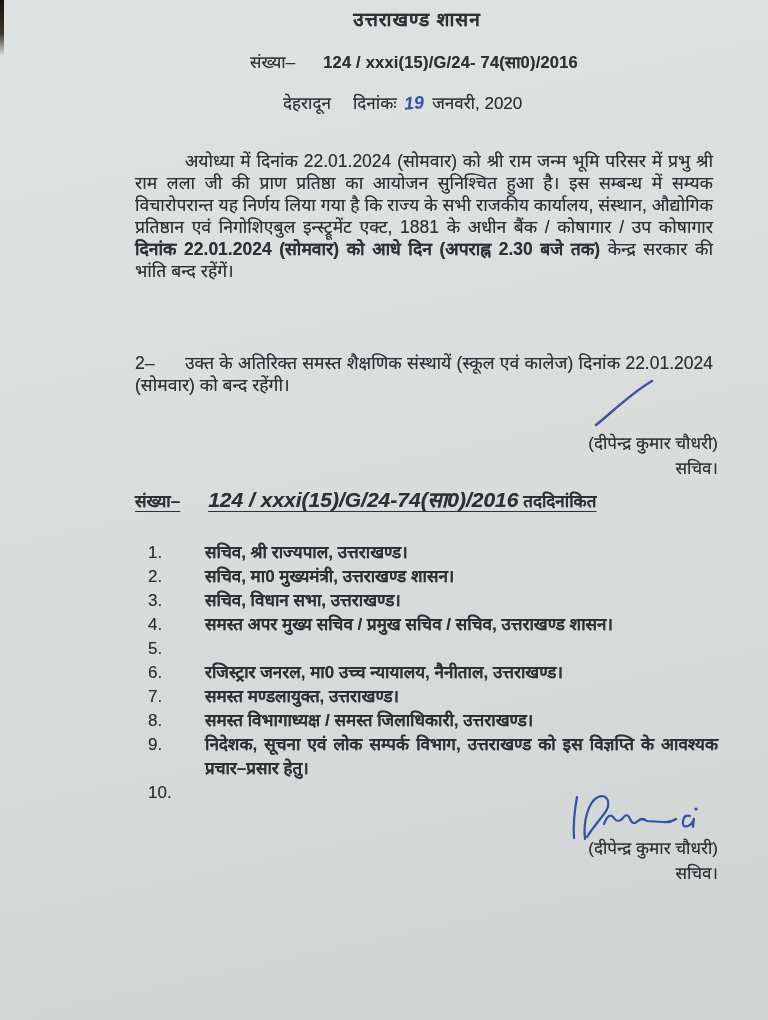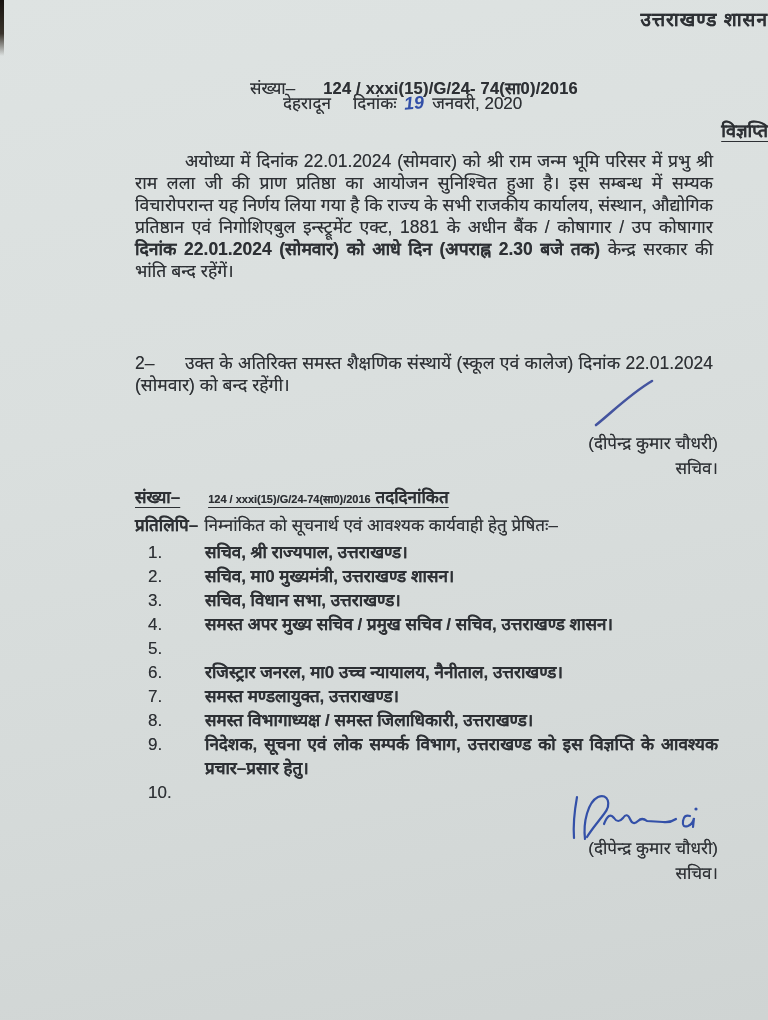--- a/index.html
+++ b/index.html
@@ -12,24 +12,24 @@
     position:relative;width:768px;height:1020px;
     background:linear-gradient(168deg,#dee3e2 0%,#dadfde 38%,#d5dad9 70%,#cfd4d3 100%);
     color:#2d3034;
     text-shadow:0 0 0.6px rgba(45,48,52,.55);
   }
   .corner-shadow{
     position:absolute;left:0;top:0;width:4px;height:56px;
     background:linear-gradient(180deg,#17130f 0%,#3a342c 60%,rgba(58,52,44,0) 100%);
   }
   .abs{position:absolute;}
-  .center-head{left:66px;right:0;text-align:right;}
+  .center-head{left:66px;right:0;text-align:center;}
   .org{top:6px;font-size:19px;font-weight:bold;letter-spacing:1px;}
   .dept{top:34px;font-size:18px;font-weight:bold;letter-spacing:.5px;}
-  .refline{top:76px;left:250px;font-size:17px;}
+  .refline{top:50px;left:250px;font-size:17px;}
   .refline .num{font-weight:bold;font-size:16.5px;letter-spacing:.2px;}
   .ref-gap{display:inline-block;width:28px;}
   .dateline{top:91px;left:283px;font-size:17px;}
   .dl-gap{display:inline-block;width:22px;}
   .handwritten-day{
     color:#3350a8;font-style:italic;font-size:18px;font-weight:bold;
     display:inline-block;transform:rotate(-5deg);text-shadow:none;
     padding:0 3px;
   }
   .notice-title{top:118px;font-size:18px;font-weight:bold;}
@@ -39,21 +39,21 @@
   .para2{top:352px;}
   .p2num{display:inline-block;width:50px;text-indent:0;}
   b,.bold{font-weight:bold;}
   .sig-block{width:170px;text-align:right;font-size:17px;line-height:25px;}
   .sig1-name{top:431px;left:548px;}
   .sig2-name{top:836px;left:548px;}
   .sig-svg{text-shadow:none;}
   .sig1-svg{top:378px;left:592px;}
   .sig2-svg{top:792px;left:568px;}
   .ref2{top:485px;left:135px;font-size:17px;}
-  .ref2 .num{font-weight:bold;font-size:11px;}
+  .ref2 .num{font-weight:bold;font-size:21px;font-style:italic;}
   .ref2 .suffix{font-weight:bold;}
   .copyline{top:513px;left:135px;font-size:17px;}
   .copyline .lbl{font-weight:bold;margin-right:6px;}
   .reclist{top:541px;left:148px;width:570px;font-size:17px;line-height:24px;}
   .rec-row{display:flex;align-items:flex-start;margin:0;}
   .rec-num{flex:0 0 28px;margin-right:29px;}
   .rec-text{flex:1;font-weight:bold;}
   .rec-just{text-align:justify;}
 </style>
 </head>
@@ -67,23 +67,20 @@
   <div class="abs refline">
     <span>संख्या–</span><span class="ref-gap"></span><span class="num">124 / xxxi(15)/G/24- 74(सा0)/2016</span>
   </div>
 
   <div class="abs dateline">
     <span>देहरादून</span><span class="dl-gap"></span><span>दिनांकः</span>
     <span class="handwritten-day">19</span>
     <span>जनवरी, 2020</span>
   </div>
 
-  <div class="abs center-head notice-title">
-    <span class="u">विज्ञप्ति</span>
-  </div>
 
   <div class="abs para para1">
     <span>अयोध्या में दिनांक 22.01.2024 (सोमवार) को श्री राम जन्म भूमि परिसर में प्रभु श्री राम लला जी की प्राण प्रतिष्ठा का आयोजन सुनिश्चित हुआ है। इस सम्बन्ध में सम्यक विचारोपरान्त यह निर्णय लिया गया है कि राज्य के सभी राजकीय कार्यालय, संस्थान, औद्योगिक प्रतिष्ठान एवं निगोशिएबुल इन्स्ट्रूमेंट एक्ट, 1881 के अधीन बैंक / कोषागार / उप कोषागार </span><b>दिनांक 22.01.2024 (सोमवार) को आधे दिन (अपराह्न 2.30 बजे तक)</b><span> केन्द्र सरकार की भांति बन्द रहेंगें।</span>
   </div>
 
   <div class="abs para para2">
     <span class="p2num">2–</span><span>उक्त के अतिरिक्त समस्त शैक्षणिक संस्थायें (स्कूल एवं कालेज) दिनांक 22.01.2024 (सोमवार) को बन्द रहेंगी।</span>
   </div>
 
   <div class="abs sig-svg sig1-svg">
@@ -93,23 +90,20 @@
   </div>
   <div class="abs sig-block sig1-name">
     <div>(दीपेन्द्र कुमार चौधरी)</div>
     <div>सचिव।</div>
   </div>
 
   <div class="abs ref2">
     <span class="u"><span class="bold">संख्या–</span><span class="ref-gap"></span><span class="num">124 / xxxi(15)/G/24-74(सा0)/2016</span><span class="suffix"> तददिनांकित</span></span>
   </div>
 
-  <div class="abs copyline">
-    <span class="lbl">प्रतिलिपि–</span><span>निम्नांकित को सूचनार्थ एवं आवश्यक कार्यवाही हेतु प्रेषितः–</span>
-  </div>
 
   <div class="abs reclist">
     <div class="rec-row">
       <span class="rec-num">1.</span>
         <span class="rec-text">सचिव, श्री राज्यपाल, उत्तराखण्ड।</span>
     </div>
     <div class="rec-row">
       <span class="rec-num">2.</span>
         <span class="rec-text">सचिव, मा0 मुख्यमंत्री, उत्तराखण्ड शासन।</span>
     </div>

